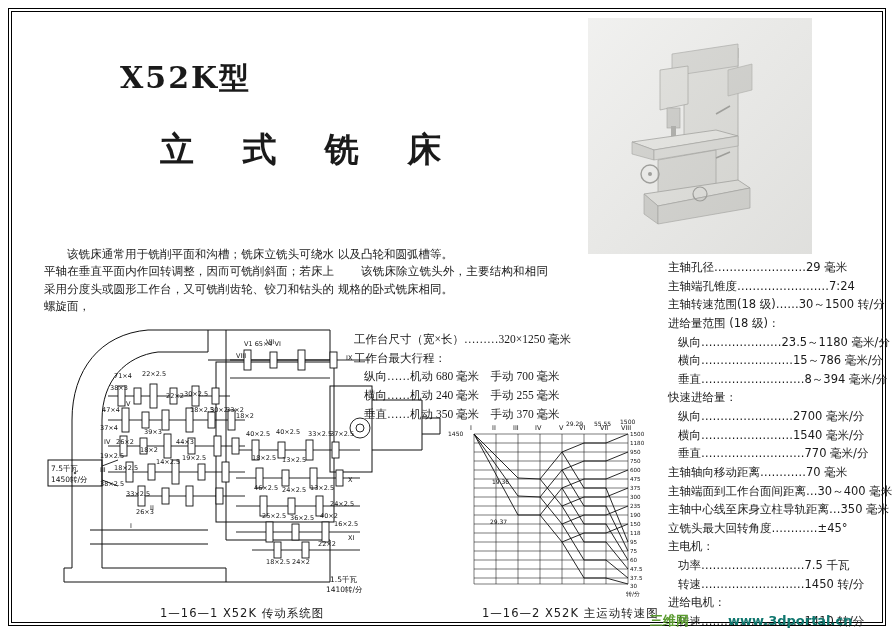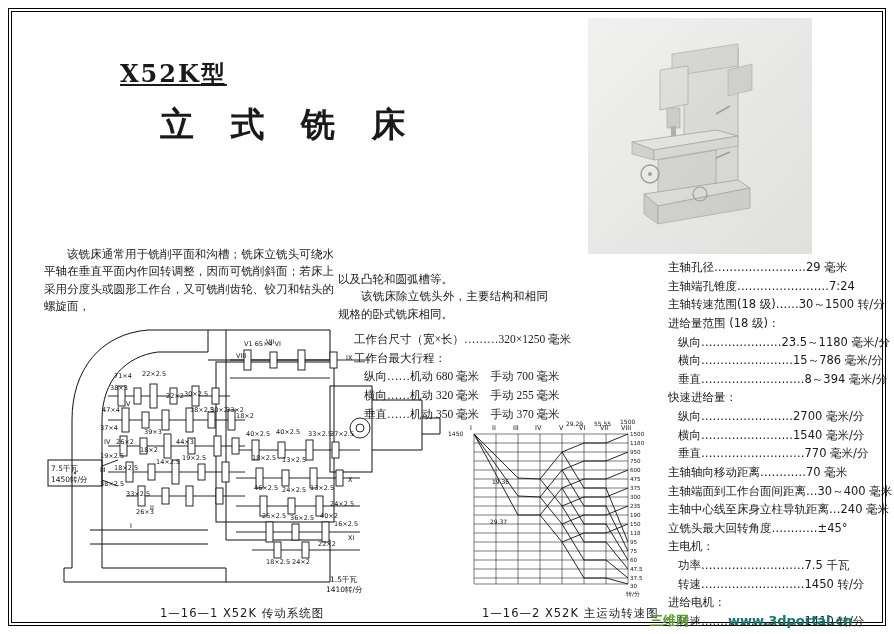--- a/index.html
+++ b/index.html
@@ -34,32 +34,31 @@
   }
 
   
   .title-block {
     position: absolute;
     left: 120px;
     top: 58px;
     width: 400px;
   }
   .title-line1 {
-    font-size: 24px;
+    font-size: 30px;
     letter-spacing: 2px;
     font-family: "DejaVu Serif", serif;
     font-weight: bold;
-    text-decoration: underline;
   }
   .title-line2 {
     font-size: 34px;
     letter-spacing: 14px;
-    margin-top: 12px;
+    margin-top: 28px;
     margin-left: 40px;
-    font-family: Liberation Serif, serif;
+    font-family: Liberation Mono, monospace;
     font-weight: bold;
   }
 
   
   .photo {
     position: absolute;
     left: 588px;
     top: 18px;
     width: 224px;
     height: 236px;
@@ -81,21 +80,20 @@
   }
   .intro-mid {
     position: absolute;
     left: 338px;
     top: 246px;
     width: 210px;
     font-size: 11.5px;
     line-height: 1.5;
     text-align: justify;
     font-family: "DejaVu Sans", sans-serif;
-    margin-top: 25px;
   }
   .indent { text-indent: 2em; display:block; }
 
   .spec-head {
     position: absolute;
     left: 338px;
     top: 310px;
     width: 210px;
     text-align: center;
     font-size: 12.5px;
@@ -238,39 +236,39 @@
   <div class="intro-mid">
     <div>以及凸轮和圆弧槽等。</div>
     <span class="indent">该铣床除立铣头外，主要结构和相同规格的卧式铣床相同。</span>
   </div>
 
 
   <div class="spec-left">
     <div><span>工作台尺寸（宽×长）</span><span>………</span><span>320×1250 毫米</span></div>
     <div><span>工作台最大行程：</span></div>
     <div class="ind1"><span>纵向……机动 680 毫米</span>　<span>手动 700 毫米</span></div>
-    <div class="ind1"><span>横向……机动 320 毫米</span>　<span>手动 255 毫米</span></div>
+    <div class="ind1"><span>横向……机动 240 毫米</span>　<span>手动 255 毫米</span></div>
     <div class="ind1"><span>垂直……机动 350 毫米</span>　<span>手动 370 毫米</span></div>
   </div>
 
   <div class="spec-right">
     <div><span>主轴孔径</span><span>……………………</span><span>29 毫米</span></div>
     <div><span>主轴端孔锥度</span><span>……………………</span><span>7:24</span></div>
     <div><span>主轴转速范围(18 级)</span><span>……</span><span>30～1500 转/分</span></div>
     <div><span>进给量范围 (18 级)：</span></div>
     <div class="ind1"><span>纵向</span><span>…………………</span><span>23.5～1180 毫米/分</span></div>
     <div class="ind1"><span>横向</span><span>……………………</span><span>15～786 毫米/分</span></div>
     <div class="ind1"><span>垂直</span><span>………………………</span><span>8～394 毫米/分</span></div>
     <div><span>快速进给量：</span></div>
     <div class="ind1"><span>纵向</span><span>……………………</span><span>2700 毫米/分</span></div>
     <div class="ind1"><span>横向</span><span>……………………</span><span>1540 毫米/分</span></div>
     <div class="ind1"><span>垂直</span><span>………………………</span><span>770 毫米/分</span></div>
     <div><span>主轴轴向移动距离</span><span>…………</span><span>70 毫米</span></div>
     <div><span>主轴端面到工作台面间距离</span><span>…</span><span>30～400 毫米</span></div>
-    <div><span>主轴中心线至床身立柱导轨距离</span><span>…</span><span>240 毫米</span></div>
+    <div><span>主轴中心线至床身立柱导轨距离</span><span>…</span><span>350 毫米</span></div>
     <div><span>立铣头最大回转角度</span><span>…………</span><span>±45°</span></div>
     <div><span>主电机：</span></div>
     <div class="ind1"><span>功率</span><span>………………………</span><span>7.5 千瓦</span></div>
     <div class="ind1"><span>转速</span><span>………………………</span><span>1450 转/分</span></div>
     <div><span>进给电机：</span></div>
     <div class="ind1"><span>转速</span><span>………………………</span><span>1410 转/分</span></div>
 
   </div>
 
   <div class="diagram-gear">

